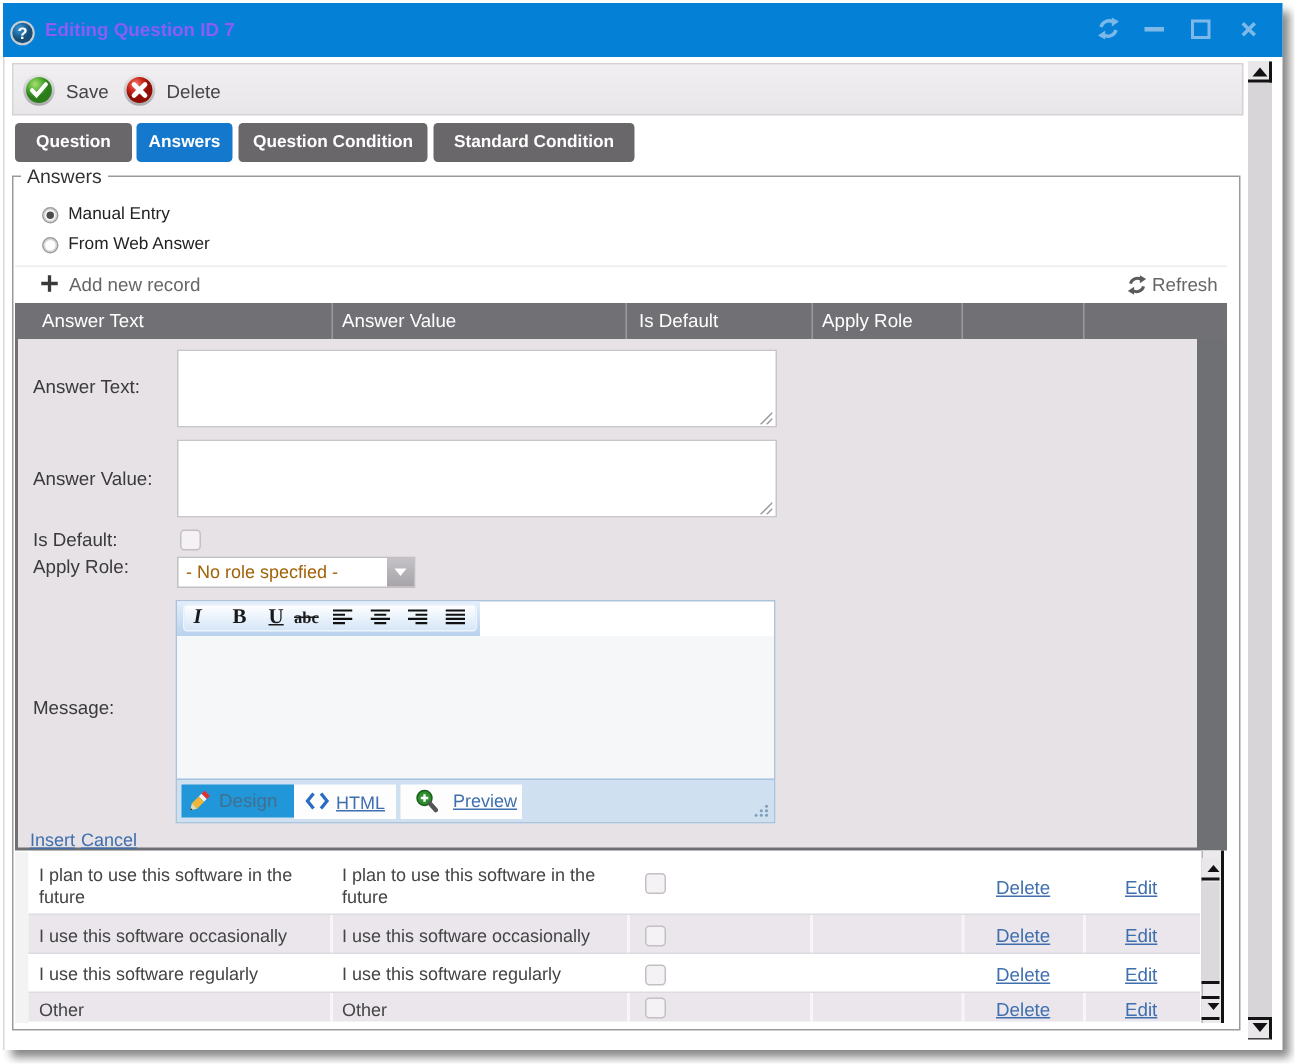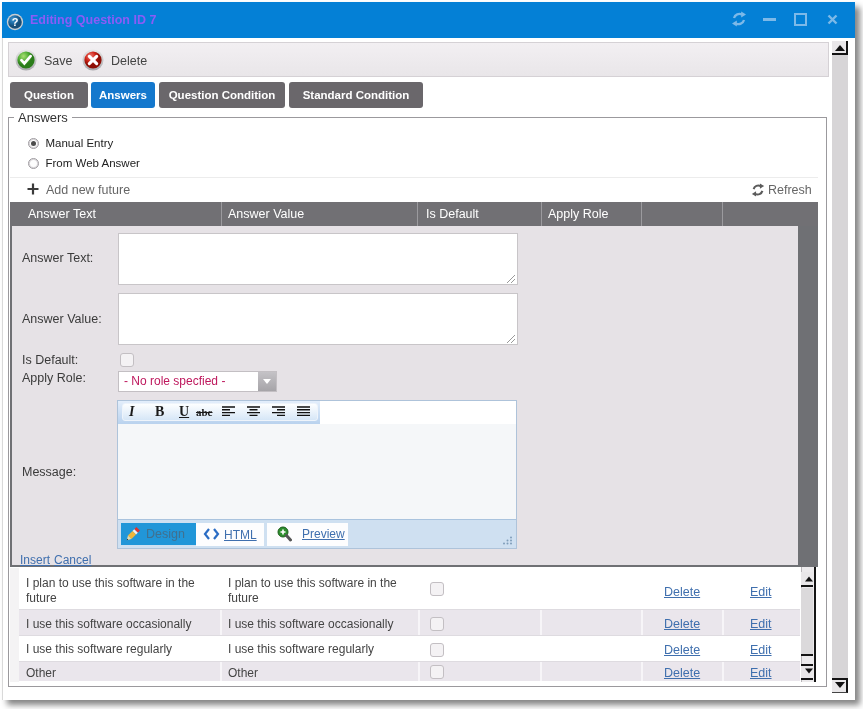--- a/index.html
+++ b/index.html
@@ -41,21 +41,21 @@
 <div class="abs tab" style="left:91px;width:64px;background:#1478cd">Answers</div>
 <div class="abs tab" style="left:159px;width:126px">Question Condition</div>
 <div class="abs tab" style="left:289px;width:134px">Standard Condition</div>
 <div class="abs" id="gbox"></div>
 <div class="abs" id="gblabel">Answers</div>
 <div class="abs radio" style="left:27.5px;top:138px"></div>
 <div class="abs radio" style="left:27.5px;top:158px"></div>
 <div class="abs rlab" style="left:45.5px;top:137px">Manual Entry</div>
 <div class="abs rlab" style="left:45.5px;top:157px">From Web Answer</div>
 <div class="abs" id="addbar"></div>
-<div class="abs" style="left:46px;top:183px;color:#666">Add new future</div>
+<div class="abs" style="left:46px;top:183px;color:#666">Add new record</div>
 <div class="abs" style="left:768px;top:183px;color:#666">Refresh</div>
 <div class="abs" id="ghead"></div>
 <div class="abs hcell" style="left:28px">Answer Text</div>
 <div class="abs hcell" style="left:228px">Answer Value</div>
 <div class="abs hcell" style="left:426px">Is Default</div>
 <div class="abs hcell" style="left:548px">Apply Role</div>
 <div class="abs hsep" style="left:221px"></div>
 <div class="abs hsep" style="left:417px"></div>
 <div class="abs hsep" style="left:541px"></div>
 <div class="abs hsep" style="left:641px"></div>
@@ -67,21 +67,21 @@
 <div class="abs flab" style="left:22px;top:312px">Answer Value:</div>
 <div class="abs tarea" style="top:293px"></div>
 <div class="abs flab" style="left:22px;top:353px">Is Default:</div>
 <div class="abs cbox" style="left:120px;top:353px"></div>
 <div class="abs flab" style="left:22px;top:371px">Apply Role:</div>
 <div class="abs link" style="left:20px;top:553px;font-size:12px">Insert</div>
 <div class="abs link" style="left:54px;top:553px;font-size:12px">Cancel</div>
 <div class="abs flab" style="left:22px;top:465px">Message:</div>
 
 <div class="abs" style="left:118px;top:371px;width:157px;height:19px;background:#fff;border:1px solid #c3bfc3"></div>
-<div class="abs" style="left:124px;top:374px;color:#be185d;font-size:12px">- No role specfied -</div>
+<div class="abs" style="left:124px;top:374px;color:#a16207;font-size:12px">- No role specfied -</div>
 <div class="abs" style="left:258px;top:372px;width:18px;height:19px;background:linear-gradient(#c4c2c6,#a6a4a8)"></div>
 <div class="abs" style="left:263px;top:379px;width:0;height:0;border-left:4.5px solid transparent;border-right:4.5px solid transparent;border-top:5px solid #fff"></div>
 
 <div class="abs" style="left:117px;top:400px;width:400px;height:149px;background:#fff;border:1px solid #aec3da;box-sizing:border-box"></div>
 <div class="abs" style="left:118px;top:401px;width:202px;height:23px;background:linear-gradient(#e3eefb,#b9d2ee)"></div>
 <div class="abs" style="left:122px;top:403px;width:196px;height:18px;border-radius:3px;background:linear-gradient(#fdfeff,#d6e6f7);border:1px solid #eef4fb;box-sizing:border-box" id="edtb"></div>
 <div class="abs" style="left:118px;top:424px;width:398px;height:95px;background:#f5f7f9"></div>
 <div class="abs" style="left:118px;top:519px;width:398px;height:29px;background:#cfe0f1;border-top:1px solid #a9c3de;box-sizing:border-box"></div>
 <div class="abs" style="left:121px;top:523px;width:75px;height:22px;background:#2196d8"></div>
 <div class="abs" style="left:196px;top:523px;width:68px;height:23px;background:#fdfdfe"></div>

